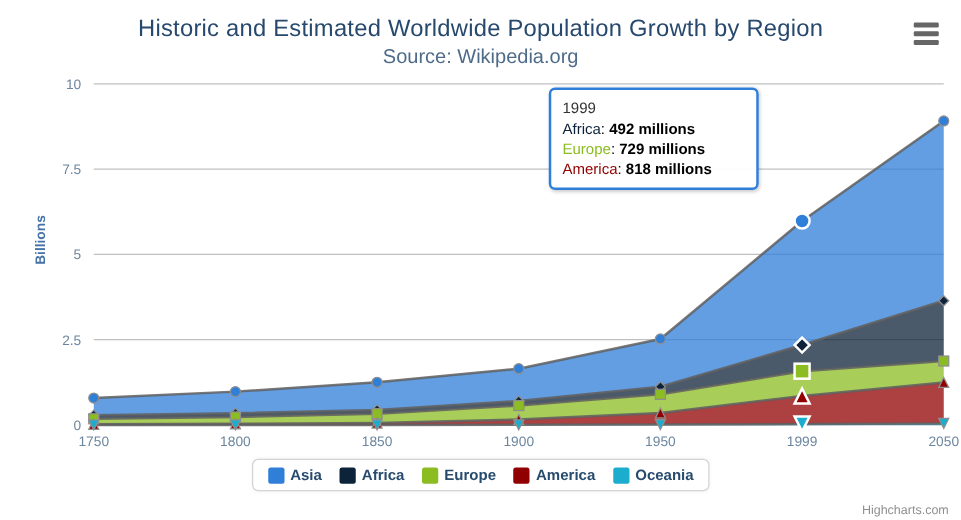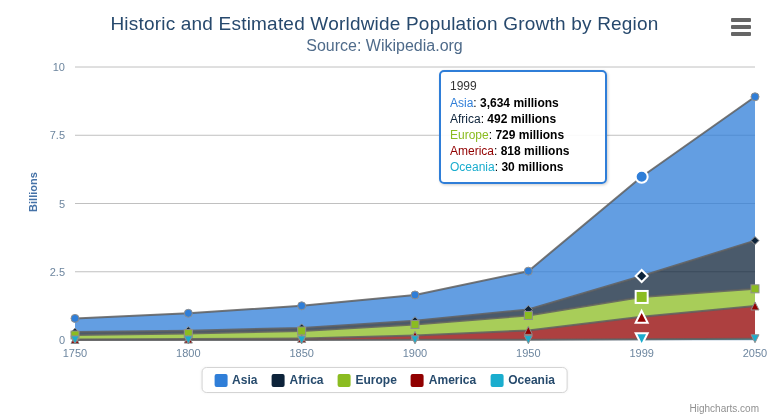--- a/index.html
+++ b/index.html
@@ -233,25 +233,23 @@
           <text x="755" y="357" text-anchor="middle" font-size="11" fill="#6d869f" font-family="&quot;Liberation Sans&quot;, sans-serif">2050</text>
         </g>
     </svg>
   </div>
 
   <div id="y-axis-title">Billions</div>
 
   <div id="tooltip">
     <div id="tooltip-header">1999</div>
     <div id="tooltip-rows">
-        <div class="tt-row"><span class="tt-name" style="color: rgb(47, 126, 216);">Asia</span>: <span class="tt-value">3,634 millions</span></div>
         <div class="tt-row"><span class="tt-name" style="color: rgb(13, 35, 58);">Africa</span>: <span class="tt-value">492 millions</span></div>
         <div class="tt-row"><span class="tt-name" style="color: rgb(139, 188, 33);">Europe</span>: <span class="tt-value">729 millions</span></div>
         <div class="tt-row"><span class="tt-name" style="color: rgb(145, 0, 0);">America</span>: <span class="tt-value">818 millions</span></div>
-        <div class="tt-row"><span class="tt-name" style="color: rgb(26, 173, 206);">Oceania</span>: <span class="tt-value">30 millions</span></div>
       </div>
   </div>
 
   <div id="legend">
       <div class="legend-item">
         <span class="legend-swatch" style="background: rgb(47, 126, 216);"></span>
         <span class="legend-label">Asia</span>
       </div>
       <div class="legend-item">
         <span class="legend-swatch" style="background: rgb(13, 35, 58);"></span>

